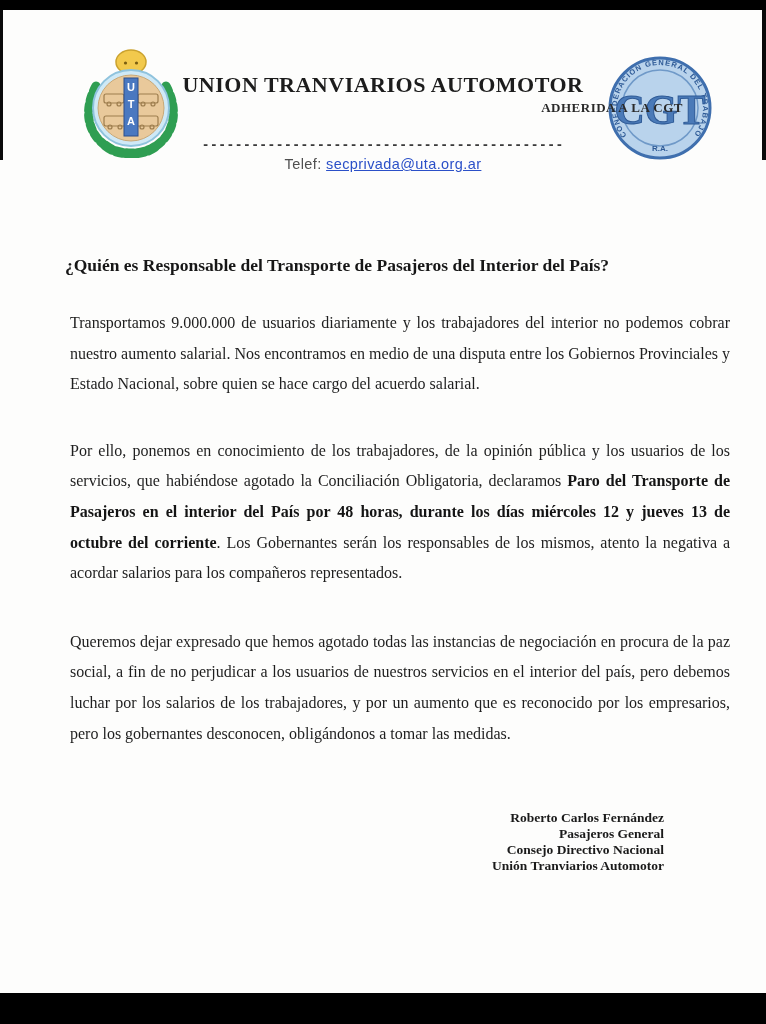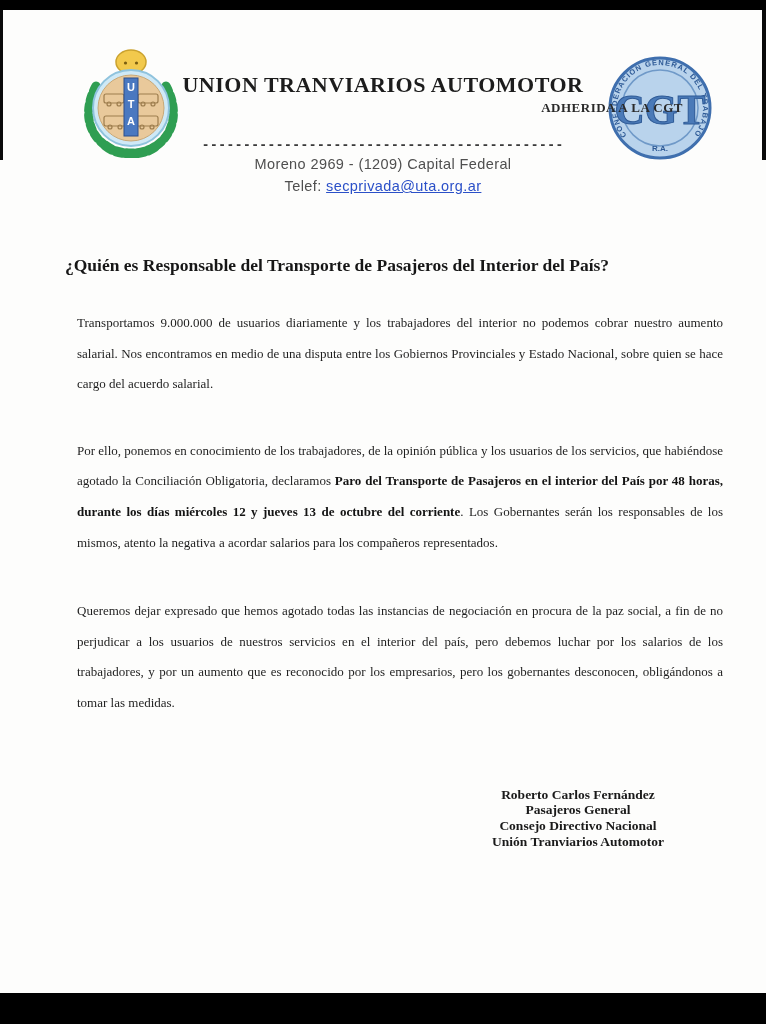--- a/index.html
+++ b/index.html
@@ -36,34 +36,34 @@
   .addr{
     font-family:"Liberation Sans", sans-serif;color:#4f4f4f;
     font-size:14.5px;line-height:19px;letter-spacing:0.4px;margin-top:3px;
   }
   .addr a{color:#2b50c8;text-decoration:underline;}
 
   
   .doc-body{padding:0 31px 0 65px;width:670px;box-sizing:content-box;}
   .doc-title{margin:26px 0 0 0;font-weight:bold;font-size:17.5px;line-height:38px;color:#161616;}
   p.para{
-    margin:12px;font-size:13px;line-height:30.6px;color:#1e1e1e;
+    margin:5px;font-size:16px;line-height:30.6px;color:#1e1e1e;
     text-align:justify;text-justify:inter-word;
   }
   .para.p1{margin-top:24px;}
   .para.p2{margin-top:36px;}
   .para.p3{margin-top:38px;}
   .para b{color:#141414;}
 
   
   .signature{
     margin:56px 71px 0 0;float:right;text-align:center;
     font-weight:bold;font-size:13.5px;line-height:15.8px;color:#1a1a1a;
   }
-  .sig-line{white-space:nowrap;}
+  .sig-line{white-space:nowrap;text-align:right;}
 </style>
 </head>
 <body>
 
 <div class="page">
 
   <div class="header">
 
     <svg class="logo-uta" viewBox="0 0 110 112" aria-hidden="true">
 
@@ -109,21 +109,20 @@
         <textPath href="#cgt-ring-path" startOffset="14%">CONFEDERACION GENERAL DEL TRABAJO</textPath>
       </text>
       <text x="54" y="72" text-anchor="middle" font-size="42" font-weight="bold" fill="#4a7ab8" stroke="#2e5a96" stroke-width="1" font-family="Liberation Serif, serif">CGT</text>
       <text x="54" y="99" text-anchor="middle" font-size="8" font-weight="bold" fill="#2e5a96" font-family="Liberation Sans, sans-serif">R.A.</text>
     </svg>
 
     <div class="head-center">
       <div class="org-name">UNION TRANVIARIOS AUTOMOTOR</div>
       <div class="affiliation">ADHERIDA A LA CGT</div>
       <div class="dash-sep">--------------------------------------------</div>
-      <div class="addr">Moreno 2969 - (1209) Capital Federal</div>
       <div class="addr">
         <span>Telef:</span>
         <a href="#">secprivada@uta.org.ar</a>
       </div>
     </div>
   </div>
 
   <div class="doc-body">
     <div class="doc-title">
       <div>¿Quién es Responsable del Transporte de Pasajeros del Interior del País?</div>

